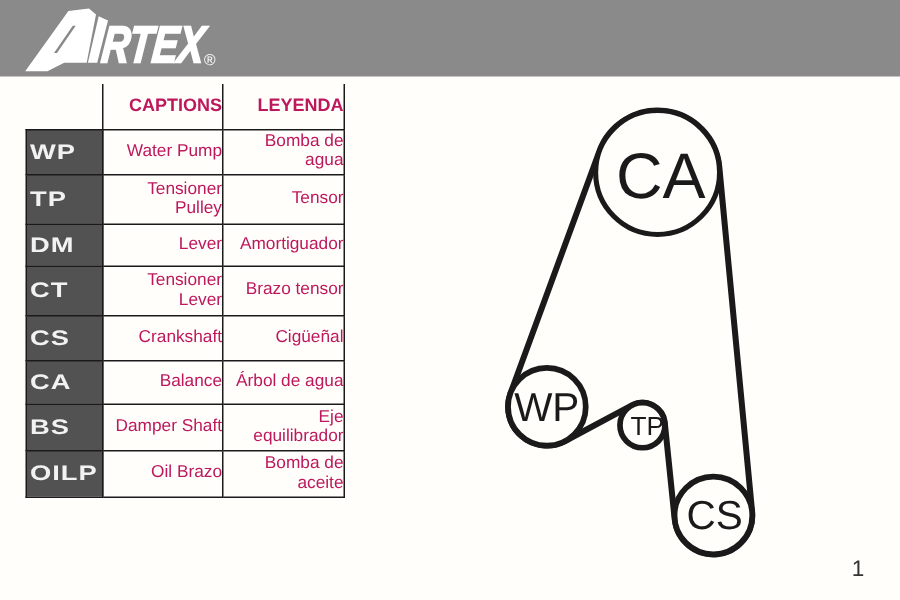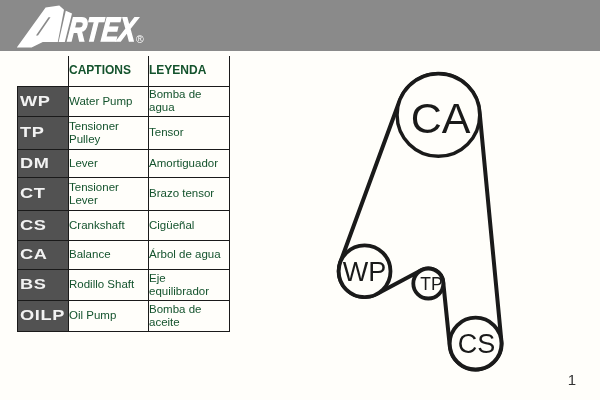--- a/index.html
+++ b/index.html
@@ -1,22 +1,22 @@
 <!DOCTYPE html>
 <html><head>
 <meta charset="utf-8">
 <style>
 * { margin:0; padding:0; box-sizing:border-box; }
 html,body { width:600px; height:400px; background:#fffefa; overflow:hidden;
   font-family:"Liberation Sans", sans-serif; }
 #page { position:relative; width:600px; height:400px; }
 #hdr { position:absolute; left:0; top:0; width:600px; height:51px; background:#8a8a8a; }
 table { position:absolute; left:17px; top:56px; border-collapse:collapse; table-layout:fixed; }
-td { border:1px solid #1a1a1a; text-align:left; vertical-align:middle;
-  font-size:11.5px; line-height:13px; color:#14532d; }
+td { border:1px solid #1a1a1a; text-align:right; vertical-align:middle;
+  font-size:11.5px; line-height:13px; color:#be185d; }
 td.c1 { background:#525252; color:#f2f2f2; font-weight:bold; font-size:14px;
   letter-spacing:0.5px; text-align:left; padding-left:2px; }
 td.c1 span { display:inline-block; transform:scaleX(1.3); transform-origin:0 50%; }
 tr.hd td { border-top:none; font-weight:bold; font-size:12px; letter-spacing:0px; }
 td.blank { border:none; background:transparent; }
 #pgnum { position:absolute; left:562px; top:371px; width:20px; text-align:center;
   font-size:15px; color:#333; }
 </style>
 </head>
 <body>
@@ -69,26 +69,26 @@
           <td>Crankshaft</td>
           <td>Cigüeñal</td>
         </tr>
 <tr style="height:29px">
           <td class="c1"><span>CA</span></td>
           <td>Balance</td>
           <td>Árbol de agua</td>
         </tr>
 <tr style="height:31px">
           <td class="c1"><span>BS</span></td>
-          <td>Rodillo Shaft</td>
+          <td>Damper Shaft</td>
           <td>Eje<br>equilibrador</td>
         </tr>
 <tr style="height:31px">
           <td class="c1"><span>OILP</span></td>
-          <td>Oil Pump</td>
+          <td>Oil Brazo</td>
           <td>Bomba de<br>aceite</td>
         </tr>
 </tbody>
     </table>
 <svg style="position:absolute;left:0;top:0" width="600" height="400" viewBox="0 0 600 400">
   <g fill="none" stroke="#1a1a1a">
     <path d="M 399.6 100.8 L 340.3 262.3 A 25.9 25.9 0 0 0 376.8 294.0 L 421.2 270.3 A 15.0 15.0 0 0 1 443.2 282.0 L 449.8 346.3 A 25.9 25.9 0 0 0 501.4 341.1 L 479.5 111.1 A 41.3 41.3 0 0 0 399.6 100.8 Z" stroke-width="4"></path>
     <circle cx="438.4" cy="115.0" r="41.3" stroke-width="3.4" fill="#fffefa"></circle>
     <circle cx="364.6" cy="271.2" r="25.9" stroke-width="3.8" fill="#fffefa"></circle>
     <circle cx="428.3" cy="283.5" r="15.0" stroke-width="3.8" fill="#fffefa"></circle>

